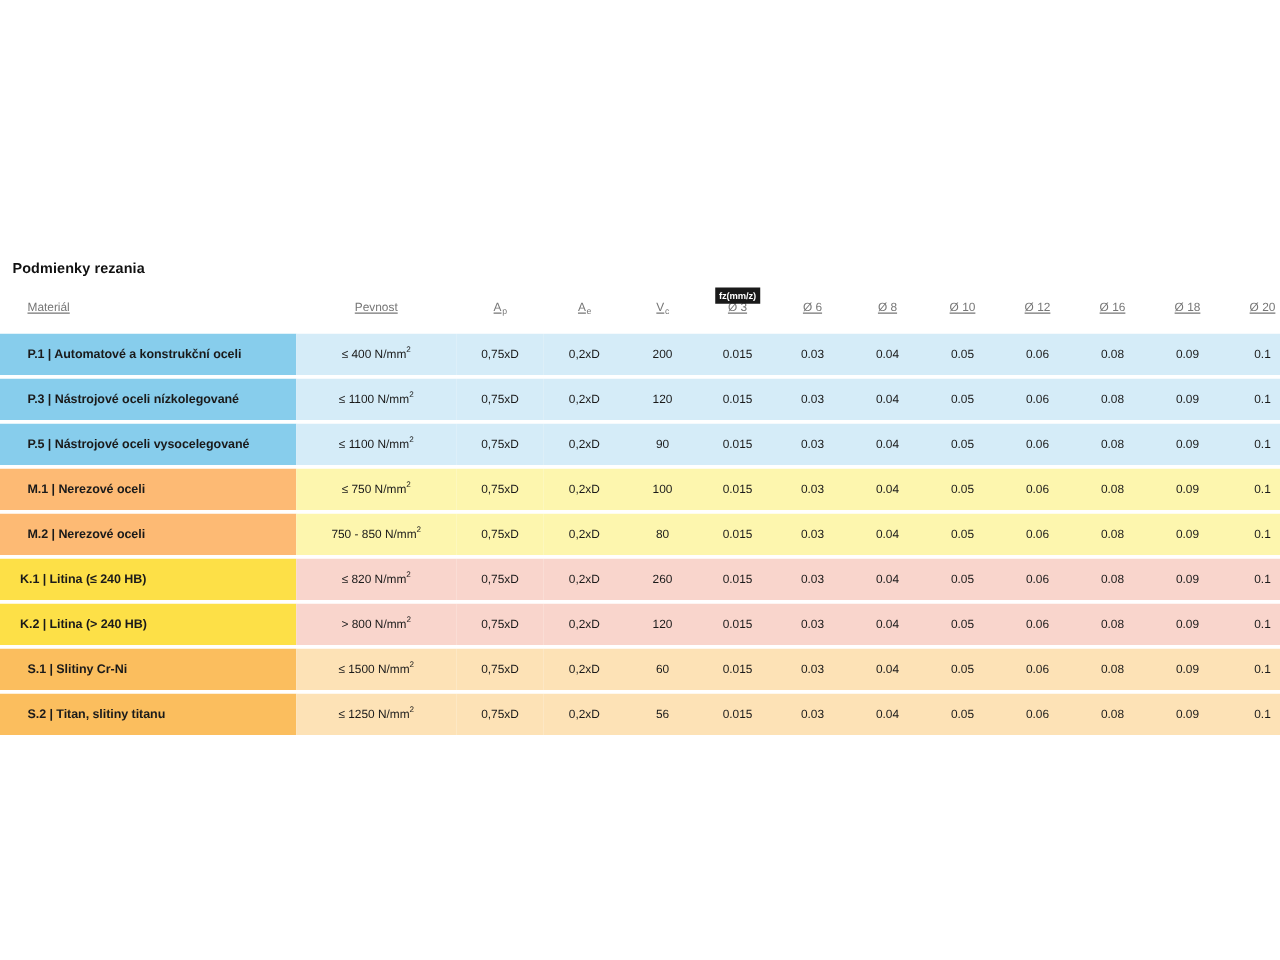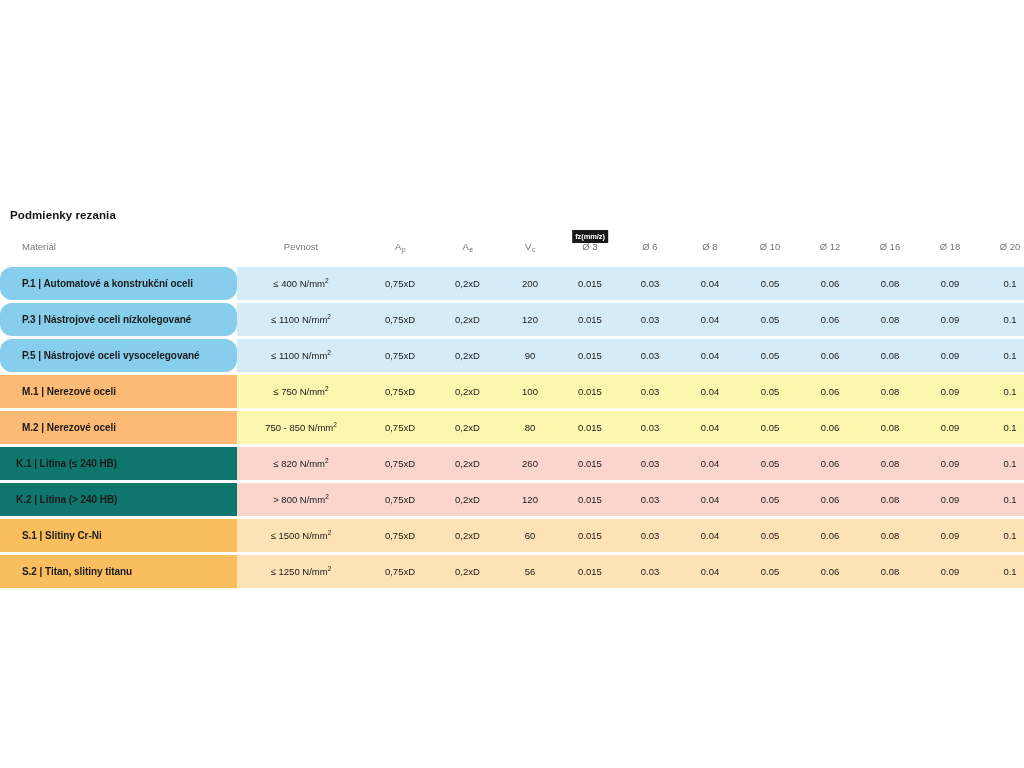--- a/index.html
+++ b/index.html
@@ -60,20 +60,21 @@
   
   thead th {
     font-size: 9.5px;
     font-weight: normal;
     color: #767676;
     text-align: center;
     padding: 0 0 12px 0;
     vertical-align: bottom;
     position: relative;
     background: #ffffff;
+    text-decoration: underline;
   }
   thead th.h-mat {
     text-align: left;
     padding-left: 22px;
   }
   thead th.h-sub sub {
     font-size: 7px;
     vertical-align: baseline;
     position: relative;
     top: 2px;
@@ -112,27 +113,27 @@
     font-size: 10px;
     letter-spacing: -0.05px;
   }
   tbody td sup {
     font-size: 6.5px;
     vertical-align: super;
     line-height: 0;
   }
 
   
-  tr.grp-P td.cell-mat { background: #87cdec; border-radius: 12px; }
+  tr.grp-P td.cell-mat { background: #87cdec; }
   tr.grp-P td          { background: #d5ecf8; }
 
   tr.grp-M td.cell-mat { background: #fdba74; }
   tr.grp-M td          { background: #fdf6ae; }
 
-  tr.grp-K td.cell-mat { background: #0f766e; padding-left: 16px; }
+  tr.grp-K td.cell-mat { background: #fde047; padding-left: 16px; }
   tr.grp-K td          { background: #f9d5cc; }
 
   tr.grp-S td.cell-mat { background: #fbbe5e; margin-top: 18px; }
   tr.grp-S td          { background: #fde2b6; }
 </style>
 </head>
 <body>
 
 <div id="page">
 

